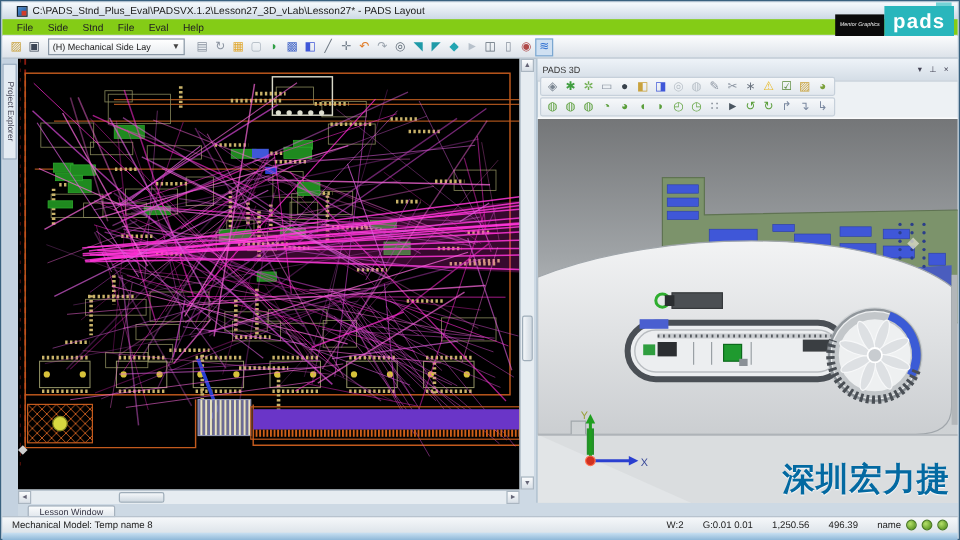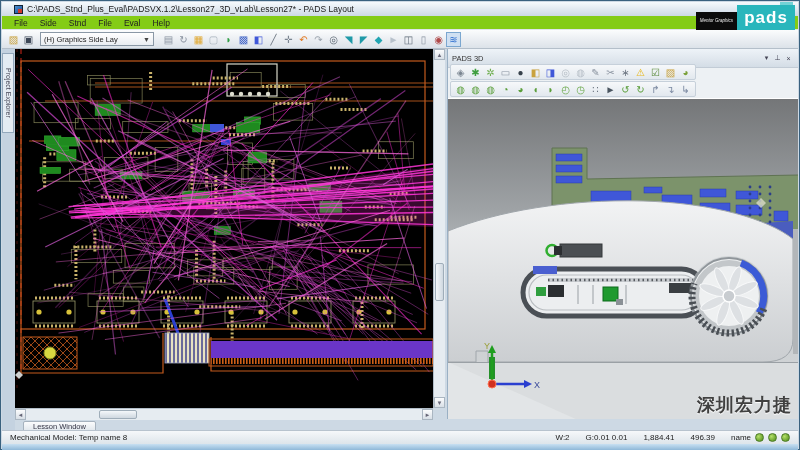--- a/index.html
+++ b/index.html
@@ -63,21 +63,21 @@
     border-left:1px solid #9ab0c4; }
   .p3d-header { position:absolute; left:0; right:0; top:0; height:13px;
     background:linear-gradient(#eef3f8,#d4dde6); border-bottom:1px solid #c2ccd6;
     display:flex; align-items:center; font-size:7.5px; color:#333; padding:9px 4px; }
   .p3d-header .sp { flex:1; }
   .p3d-hicon { width:11px; text-align:center; font-size:7px; color:#445; }
   .p3d-tb { position:absolute; left:2px; height:16px; display:flex; align-items:center;
     background:linear-gradient(#f6f8fa,#e2e8ee); border:1px solid #c6d0da; border-radius:2px; padding:0 2px; }
   .p3d-tb1 { top:15px; }  .p3d-tb2 { top:32px; }
   .view3d { position:absolute; left:0; right:0; top:49px; bottom:0; overflow:hidden; border-top:1px solid #fff; }
-  .wm { position:absolute; right:6px; bottom:2px; font-size:18px; font-weight:bold; color:#404040;
+  .wm { position:absolute; right:6px; bottom:2px; font-size:27px; font-weight:bold; color:#0369a1;
     font-family:"Liberation Sans", sans-serif; text-shadow:0 1px 1px #fff; letter-spacing:1px; }
 
   .statusbar { position:absolute; left:1px; right:1px; top:429px; height:14px;
     background:linear-gradient(#f6f8fa,#dde4ea); border-top:1px solid #b8c3ce;
     display:flex; align-items:center; font-size:8px; color:#222; padding:0 8px; }
   .statusbar .sp { flex:1; }
   .sseg { margin-left:16px; }
   .led { width:9px; height:9px; border-radius:50%; margin-left:4px; border:1px solid #4a7a24;
     background:radial-gradient(circle at 35% 35%, #b5e06a, #6aa22e 70%); display:inline-block; }
 
@@ -107,21 +107,21 @@
       <span class="menu-item">Eval</span>
       <span class="menu-item">Help</span>
     </div>
 
   <div class="toolbar">
     <span style="display:flex">
         <span class="tb-icon" style="color: rgb(201, 162, 61);">▨</span>
         <span class="tb-icon" style="color: rgb(60, 70, 86);">▣</span>
       </span>
     <div class="layerdd">
-      <span>(H) Graphics Side Lay</span>
+      <span>(H) Mechanical Side Lay</span>
       <span class="dda">▼</span>
     </div>
     <span style="display:flex">
         <span class="tb-icon" style="color: rgb(138, 147, 160);">▤</span>
         <span class="tb-icon" style="color: rgb(138, 147, 160);">↻</span>
         <span class="tb-icon" style="color: rgb(224, 167, 46);">▦</span>
         <span class="tb-icon" style="color: rgb(170, 180, 190);">▢</span>
         <span class="tb-icon" style="color: rgb(47, 158, 68);">◗</span>
         <span class="tb-icon" style="color: rgb(70, 104, 200);">▩</span>
         <span class="tb-icon" style="color: rgb(63, 87, 216);">◧</span>
@@ -667,21 +667,21 @@
         </svg>
       <div class="wm">深圳宏力捷</div>
     </div>
   </div>
 
   <div class="statusbar">
     <span>Mechanical Model: Temp name 8</span>
     <span class="sp"></span>
     <span class="sseg">W:2</span>
     <span class="sseg">G:0.01 0.01</span>
-    <span class="sseg">1,884.41</span>
+    <span class="sseg">1,250.56</span>
     <span class="sseg">496.39</span>
     <span class="sseg">name</span>
     <span class="led"></span>
     <span class="led"></span>
     <span class="led"></span>
   </div>
 
   <div class="bottom-edge"></div>
 </div>
 

